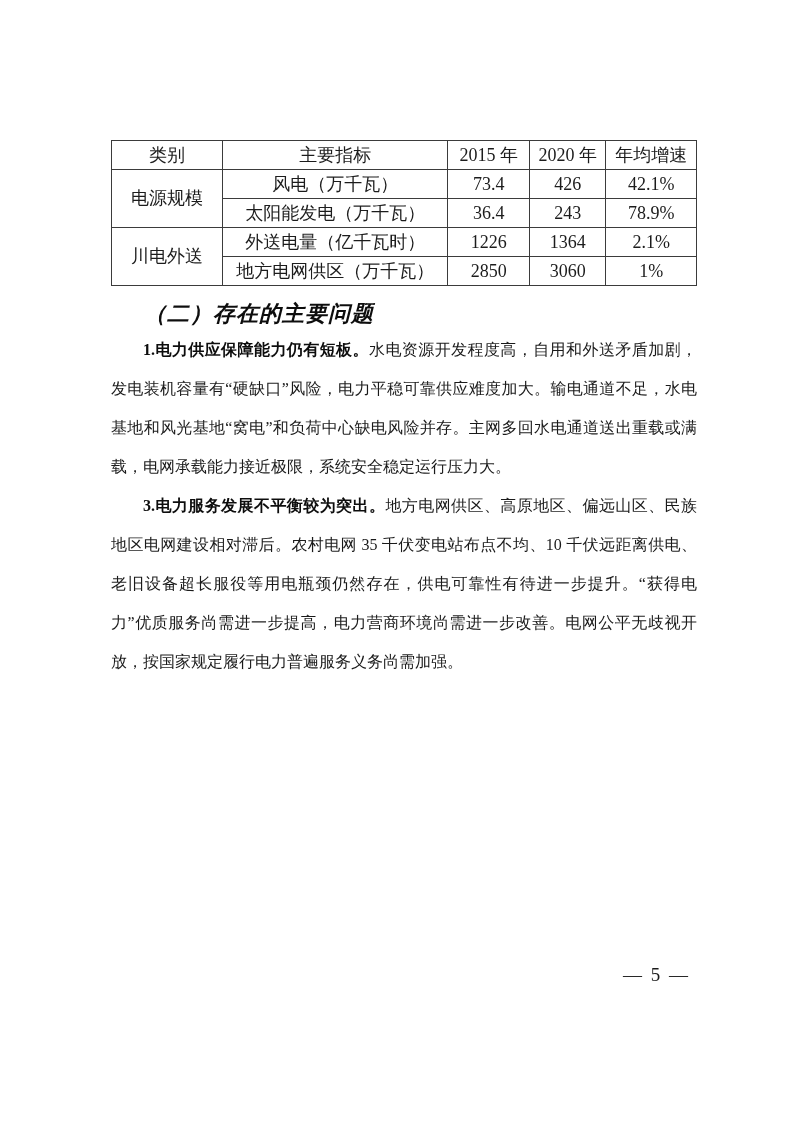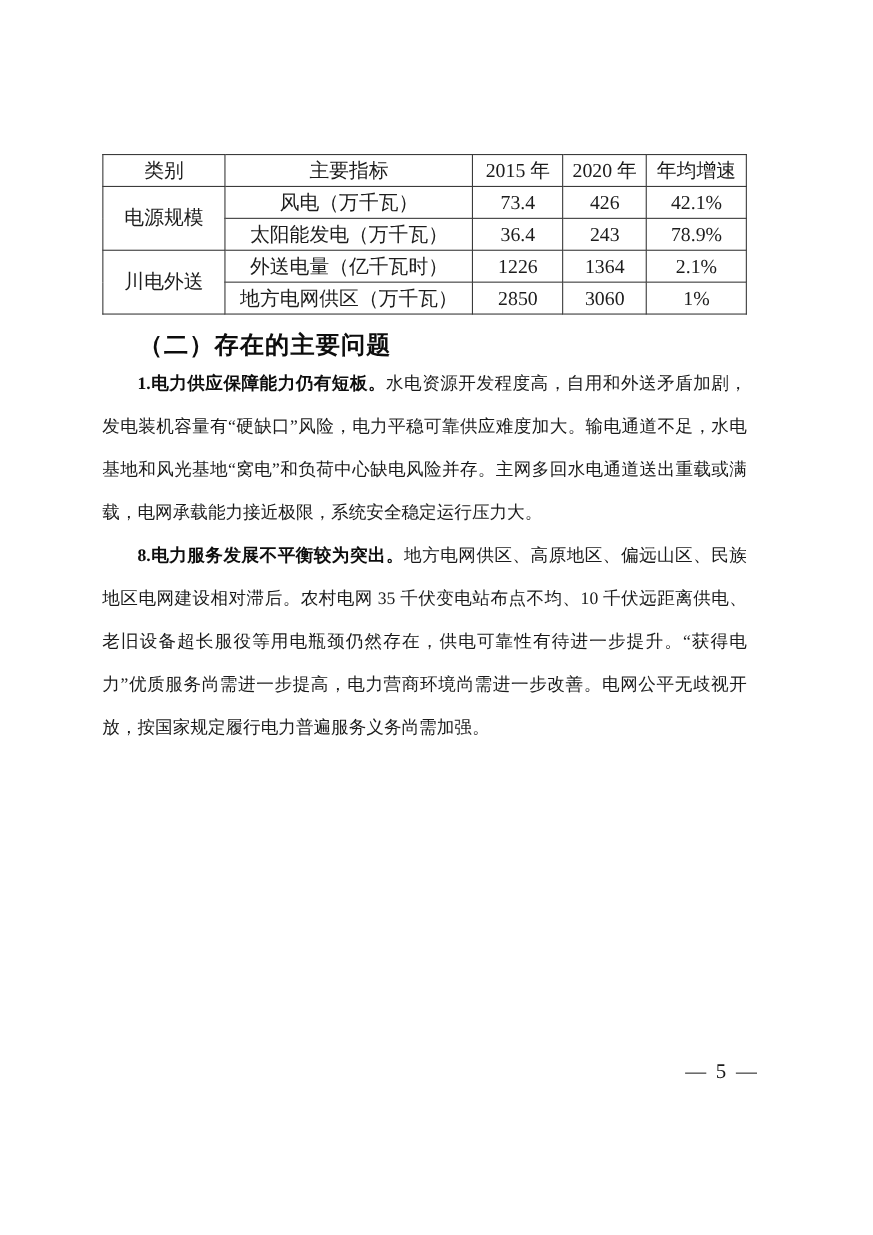--- a/index.html
+++ b/index.html
@@ -11,21 +11,21 @@
   }
   .page {
     position: relative;
     width: 794px; height: 1123px;
     background: #ffffff;
     color: #141414;
     overflow: hidden;
   }
   .content {
     position: absolute;
-    left: 93px; top: 140px;
+    left: 111px; top: 140px;
     width: 586px;
   }
   table.indicators {
     width: 100%;
     border-collapse: collapse;
     table-layout: fixed;
   }
   table.indicators th, table.indicators td {
     border: 1.4px solid #3b3b3b;
     text-align: center;
@@ -38,20 +38,21 @@
     line-height: 1.15;
   }
   .section-heading {
     margin: 11px 0 0 0;
     font-size: 22px;
     line-height: 33px;
     font-weight: bold;
     text-indent: 1.5em;
     color: #0d0d0d;
     letter-spacing: 1px;
+    font-style: italic;
   }
   .para {
     margin: 0;
     font-size: 16px;
     line-height: 39px;
     text-indent: 2em;
     text-align: justify;
     color: #1a1a1a;
   }
   .para .lead { font-weight: bold; color: #0d0d0d; }
@@ -115,18 +116,18 @@
           <td>1%</td>
         </tr>
       </tbody>
     </table>
 
     <h2 class="section-heading">（二）存在的主要问题</h2>
 
     <p class="para"><span class="lead">1.电力供应保障能力仍有短板。</span><span>水电资源开发程度高，自用和外送矛盾加剧，发电装机容量有“硬缺口”风险，电力平稳可靠供应难度加大。输电通道不足，水电基地和风光基地“窝电”和负荷中心缺电风险并存。主网多回水电通道送出重载或满载，电网承载能力接近极限，系统安全稳定运行压力大。</span></p>
 
 
-    <p class="para"><span class="lead">8.电力服务发展不平衡较为突出。</span><span>地方电网供区、高原地区、偏远山区、民族地区电网建设相对滞后。农村电网 35 千伏变电站布点不均、10 千伏远距离供电、老旧设备超长服役等用电瓶颈仍然存在，供电可靠性有待进一步提升。“获得电力”优质服务尚需进一步提高，电力营商环境尚需进一步改善。电网公平无歧视开放，按国家规定履行电力普遍服务义务尚需加强。</span></p>
+    <p class="para"><span class="lead">3.电力服务发展不平衡较为突出。</span><span>地方电网供区、高原地区、偏远山区、民族地区电网建设相对滞后。农村电网 35 千伏变电站布点不均、10 千伏远距离供电、老旧设备超长服役等用电瓶颈仍然存在，供电可靠性有待进一步提升。“获得电力”优质服务尚需进一步提高，电力营商环境尚需进一步改善。电网公平无歧视开放，按国家规定履行电力普遍服务义务尚需加强。</span></p>
 
   </div>
 
   <div class="page-number">— 5 —</div>
 </div>
 
 </body></html>

